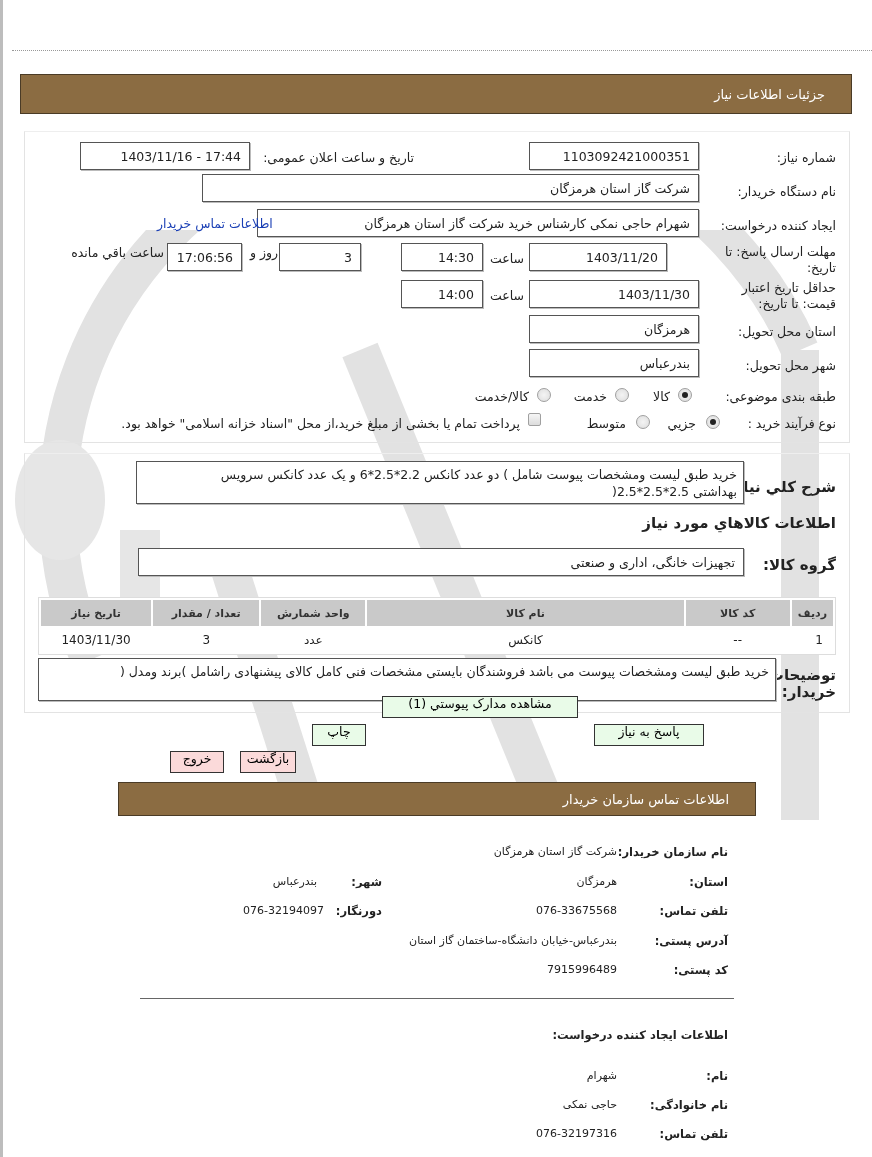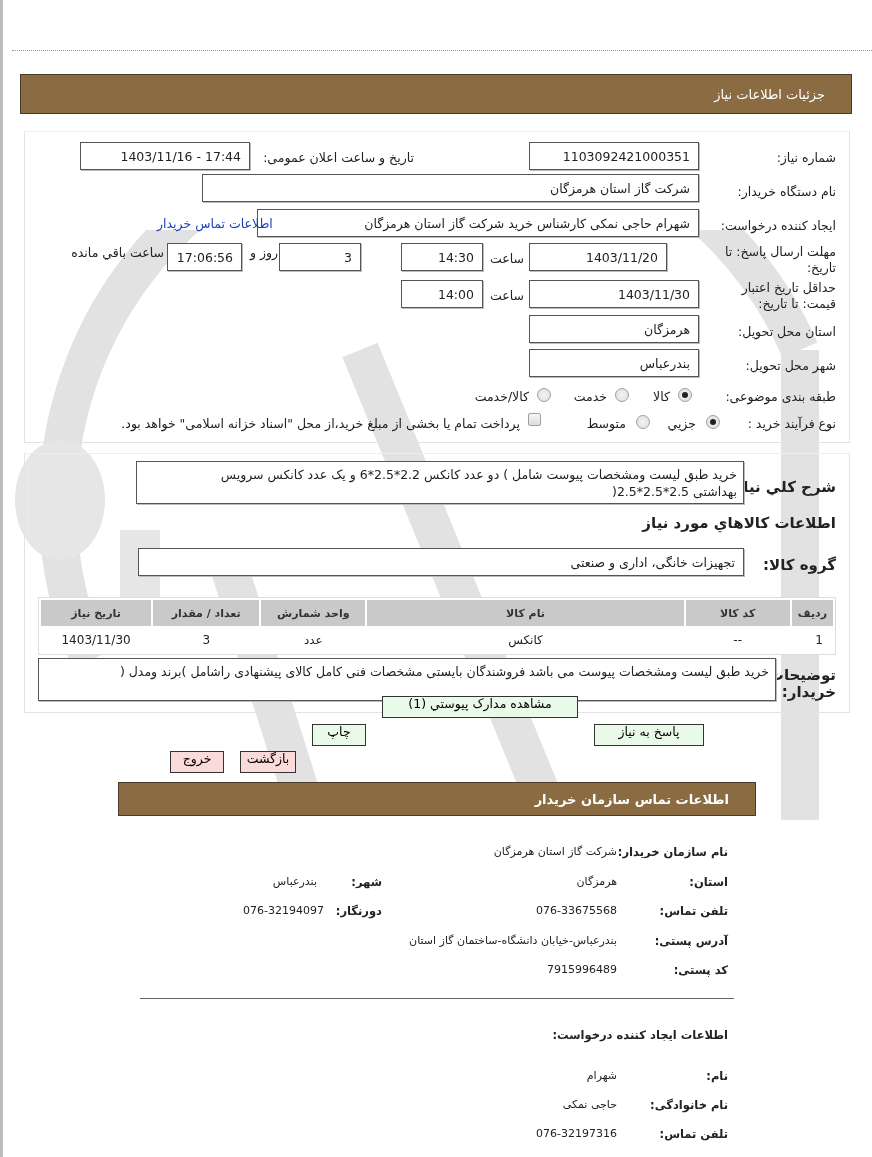--- a/index.html
+++ b/index.html
@@ -12,21 +12,21 @@
   .left-edge { position: absolute; left: 0; top: 0; width: 3px; height: 1157px; background: #bdbdbd; }
   .top-rule { position: absolute; left: 12px; top: 50px; width: 860px; border-top: 1px dotted #999; }
   .watermark { position: absolute; left: 0; top: 230px; width: 872px; height: 620px; pointer-events: none; }
 
   .banner {
     position: absolute; background: #8b6c42; color: #fff; border: 1px solid #4a3b26;
     display: flex; align-items: center; font-size: 13px;
   }
   .banner span { padding-right: 26px; }
   .banner.main { left: 20px; top: 74px; width: 832px; height: 40px; }
-  .banner.contact { left: 118px; top: 782px; width: 638px; height: 34px; font-weight: bold; text-align: center; }
+  .banner.contact { left: 118px; top: 782px; width: 638px; height: 34px; font-weight: normal; text-align: center; }
 
   .panel { position: absolute; border: 1px solid #e3e3e3; border-top-color: #eee; }
   .p1 { left: 24px; top: 131px; width: 826px; height: 312px; }
   .p2 { left: 24px; top: 453px; width: 826px; height: 260px; }
 
   .lbl { position: absolute; font-size: 12.5px; color: #222; white-space: nowrap; }
   .lbl.bold { font-weight: bold; font-size: 15px; }
   .box {
     position: absolute; border: 1px solid #555; background: #fff; height: 28px;
     display: flex; align-items: center; padding: 0 8px; font-size: 12.5px; white-space: nowrap;

